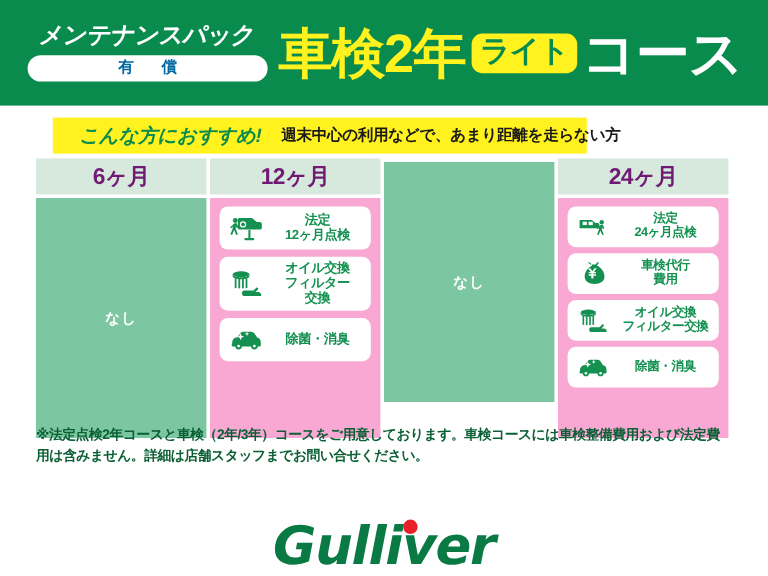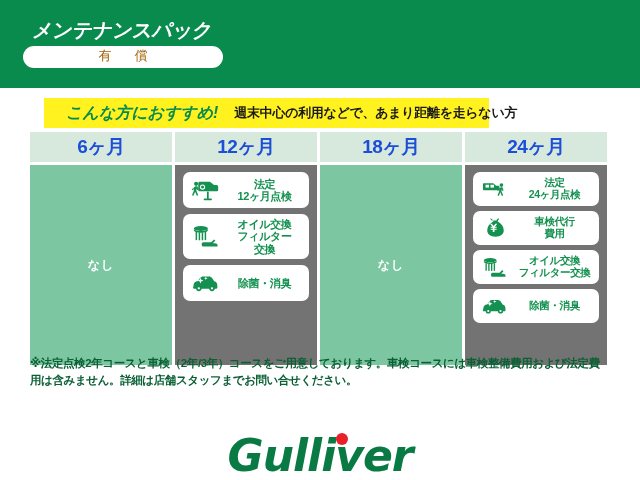--- a/index.html
+++ b/index.html
@@ -28,24 +28,24 @@
     font-size:20px;
     font-weight:bold;
     letter-spacing:-0.5px;
     transform:skewX(-8deg);
     white-space:nowrap;
     line-height:1;
     margin-bottom:6px;
   }
   .pill{
     background:#ffffff;
-    color:#a16207;
+    color:#0369a1;
     border-radius:999px;
     font-size:13px;
-    font-weight:normal;
+    font-weight:bold;
     letter-spacing:5px;
     text-indent:5px;
     padding:3px 0 4px 0;
     width:200px;
     text-align:center;
     line-height:1.1;
   }
   .banner-right{
     flex:1;
     display:flex;align-items:center;
@@ -106,41 +106,41 @@
   
   .table{
     position:absolute;left:30px;top:132px;width:577px;
     display:flex;
     gap:3px;
   }
   .col{ width:142.5px; }
 
   .col-head{
     background:#d7e8dd;
-    color:#1d4ed8;
+    color:#701a75;
     font-size:19px;
     font-weight:bold;
     height:30px;
     display:flex;align-items:center;justify-content:center;
     letter-spacing:-0.5px;
   }
   .col-body{
     height:200px;
     margin-top:3px;
     display:flex;
     flex-direction:column;
     align-items:center;
     justify-content:center;
     box-sizing:border-box;
   }
   .col-body.empty{
     background:#7cc7a2;
   }
   .col-body.filled{
-    background:#737373;
+    background:#f9a8d4;
     padding:7px 8px;
     gap:6px;
     justify-content:flex-start;
   }
   .none-label{
     color:#ffffff;
     font-size:12px;
     font-weight:bold;
     letter-spacing:1px;
   }
@@ -206,20 +206,25 @@
     top:-1px;left:108px;
   }
 </style>
 </head>
 <body>
 
 <div class="banner">
   <div class="banner-left">
     <div class="banner-left-title">メンテナンスパック</div>
     <div class="pill">有　償</div>
+  </div>
+  <div class="banner-right">
+    <span class="bn-yellow">車検2年</span>
+    <span class="bn-badge">ライト</span>
+    <span class="bn-white">コース</span>
   </div>
 </div>
 
 <div class="reco">
   <span class="reco-strong">こんな方におすすめ!</span>
   <span class="reco-text">週末中心の利用などで、あまり距離を走らない方</span>
 </div>
 
 <div class="table">
 
@@ -280,21 +285,20 @@
             <path d="M21 9 l.6 1.6 1.6 .6 -1.6 .6 -.6 1.6 -.6-1.6 -1.6-.6 1.6-.6z" fill="#ffffff"></path>
           </svg>
         </span>
         <span class="lbl">除菌・消臭</span>
       </div>
 
     </div>
   </div>
 
   <div class="col col-18">
-    <div class="col-head">18ヶ月</div>
     <div class="col-body empty">
       <span class="none-label">なし</span>
     </div>
   </div>
 
   <div class="col col-24">
     <div class="col-head">24ヶ月</div>
     <div class="col-body filled">
 
       <div class="chip">

